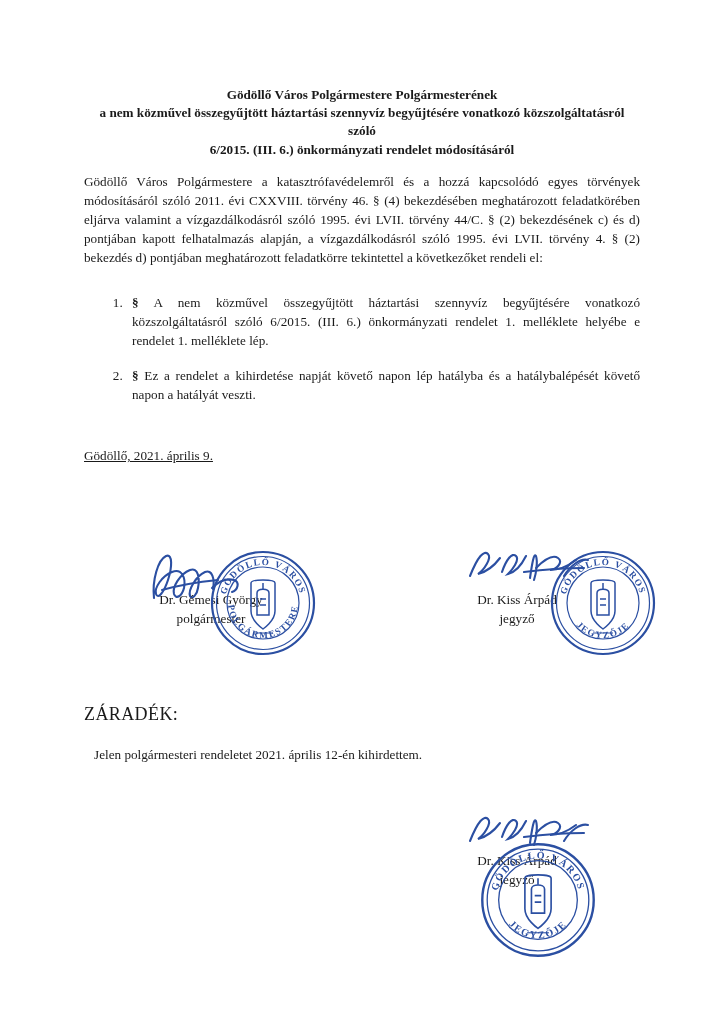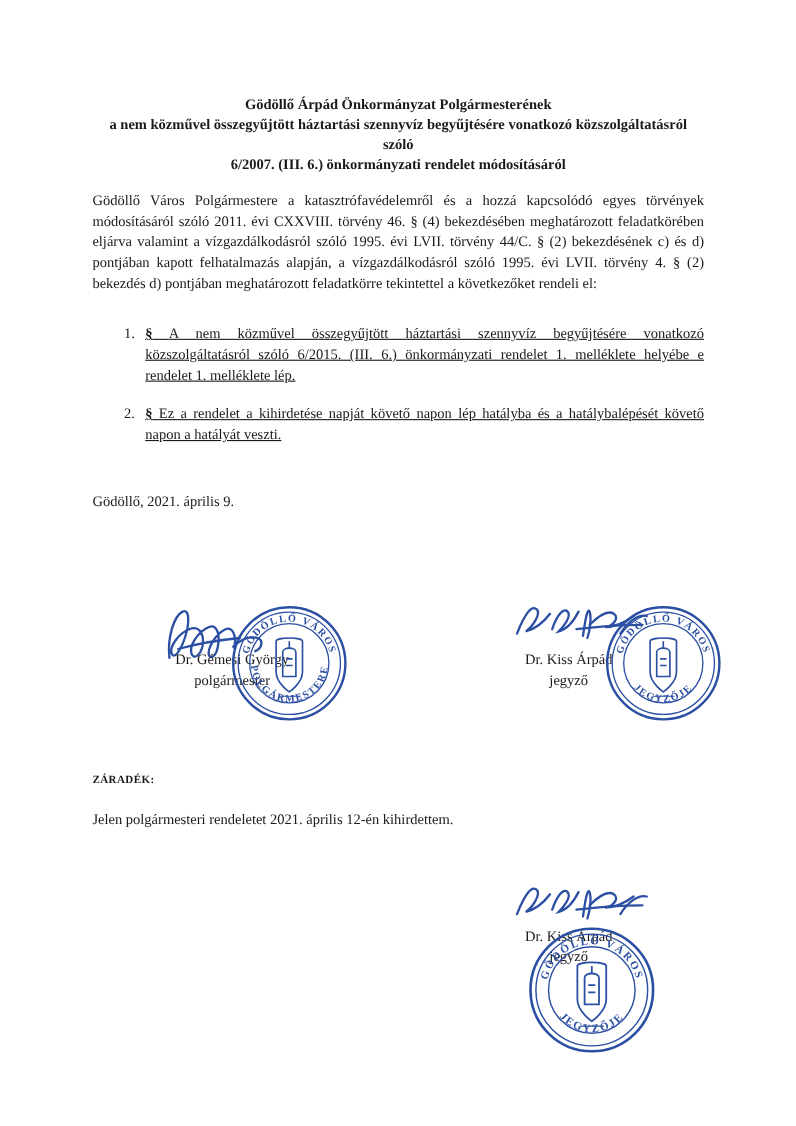--- a/index.html
+++ b/index.html
@@ -42,33 +42,33 @@
     text-align: justify;
     text-indent: 0;
   }
 
   
   ol.rules {
     margin: 26px 0 0 0;
     padding-left: 42px;
     font-size: 13.2px;
     line-height: 1.44;
-    text-decoration: underline;
   }
   ol.rules li {
     text-align: justify;
     margin-bottom: 16px;
     padding-left: 6px;
   }
   .para-sign { font-weight: bold; }
 
   
   .dateline {
     margin-top: 44px;
     font-size: 13.2px;
+    text-decoration: underline;
   }
 
   
   .sig-row {
     position: relative;
     margin-top: 86px;
     height: 120px;
   }
   .sig-block {
     position: absolute;
@@ -76,27 +76,28 @@
     font-size: 13.2px;
     line-height: 1.45;
     width: 230px;
   }
   .sig-left  { left: 12px;  top: 40px; }
   .sig-right { left: 318px; top: 40px; }
 
   
   .zaradek-title {
     margin-top: 34px;
-    font-weight: bold;
-    font-size: 10px;
+    font-weight: normal;
+    font-size: 18px;
     letter-spacing: 0.4px;
   }
   .zaradek-text {
     margin-top: 22px;
     font-size: 13.2px;
+    margin-left: 10px;
   }
   .sig-row2 {
     position: relative;
     margin-top: 56px;
     height: 90px;
   }
   .sig-center { left: 318px; top: 32px; }
 
   
   .scribble {
@@ -114,23 +115,23 @@
   }
   .stamp svg { display: block; }
 </style>
 </head>
 <body>
 
 <div class="page">
   <div class="content">
 
     <div class="title-block">
-      <div>Gödöllő Árpád Önkormányzat Polgármesterének</div>
+      <div>Gödöllő Város Polgármestere Polgármesterének</div>
       <div>a nem közművel összegyűjtött háztartási szennyvíz begyűjtésére vonatkozó közszolgáltatásról szóló</div>
-      <div>6/2007. (III. 6.) önkormányzati rendelet módosításáról</div>
+      <div>6/2015. (III. 6.) önkormányzati rendelet módosításáról</div>
     </div>
 
     <p class="preamble">Gödöllő Város Polgármestere a katasztrófavédelemről és a hozzá kapcsolódó egyes törvények módosításáról szóló 2011. évi CXXVIII. törvény 46. § (4) bekezdésében meghatározott feladatkörében eljárva valamint a vízgazdálkodásról szóló 1995. évi LVII. törvény 44/C. § (2) bekezdésének c) és d) pontjában kapott felhatalmazás alapján, a vízgazdálkodásról szóló 1995. évi LVII. törvény 4. § (2) bekezdés d) pontjában meghatározott feladatkörre tekintettel a következőket rendeli el:</p>
 
     <ol class="rules">
       <li>
         <span class="para-sign">§</span>
         <span>A nem közművel összegyűjtött háztartási szennyvíz begyűjtésére vonatkozó közszolgáltatásról szóló 6/2015. (III. 6.) önkormányzati rendelet 1. melléklete helyébe e rendelet 1. melléklete lép.</span>
       </li>
       <li>

